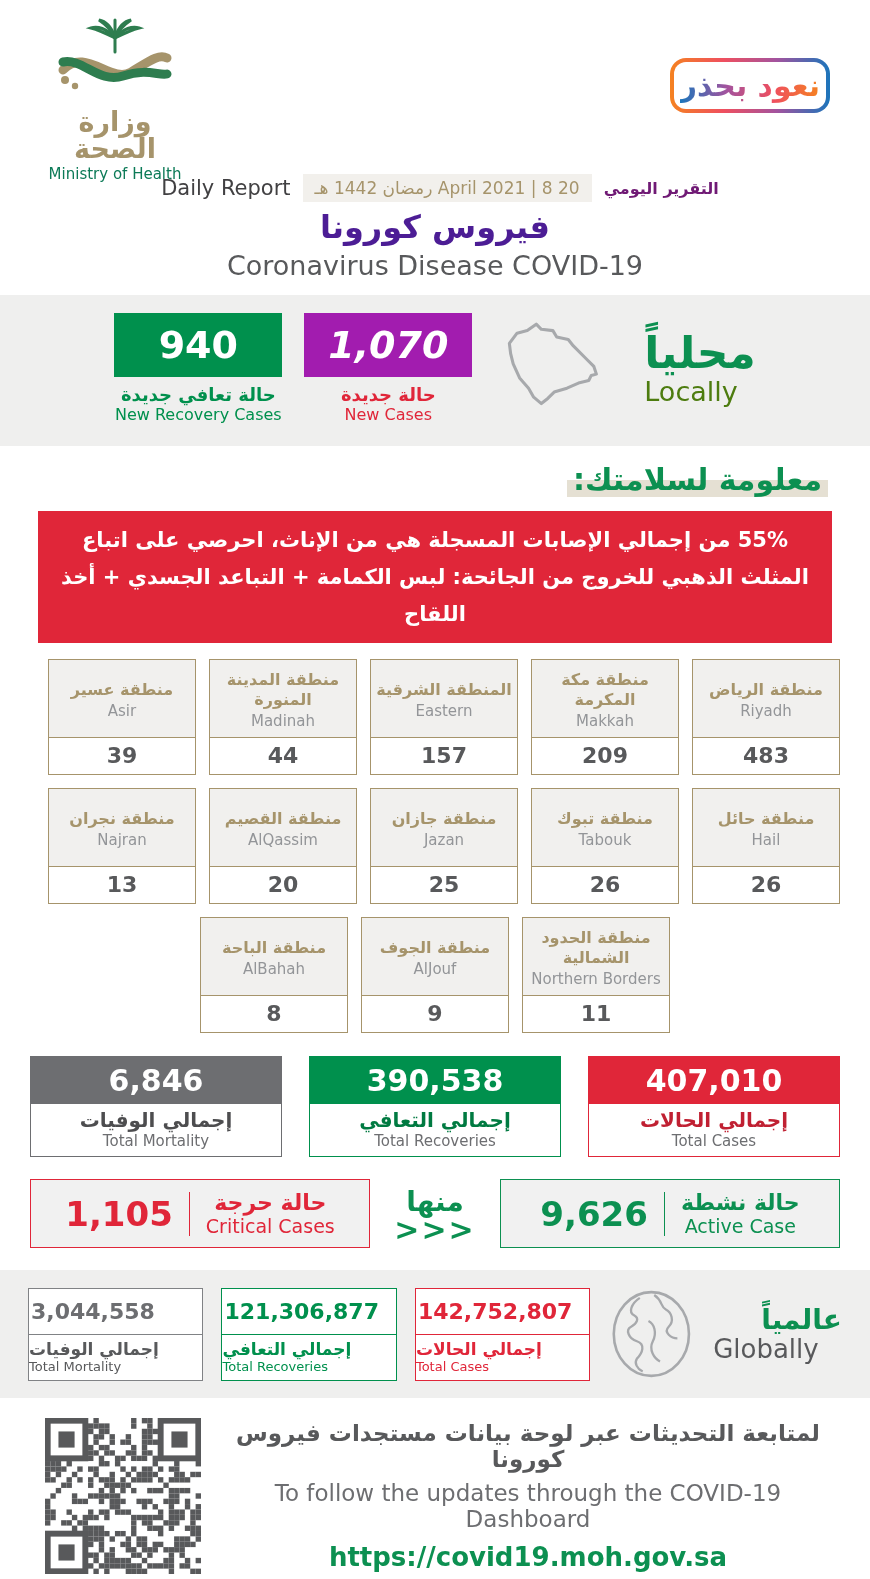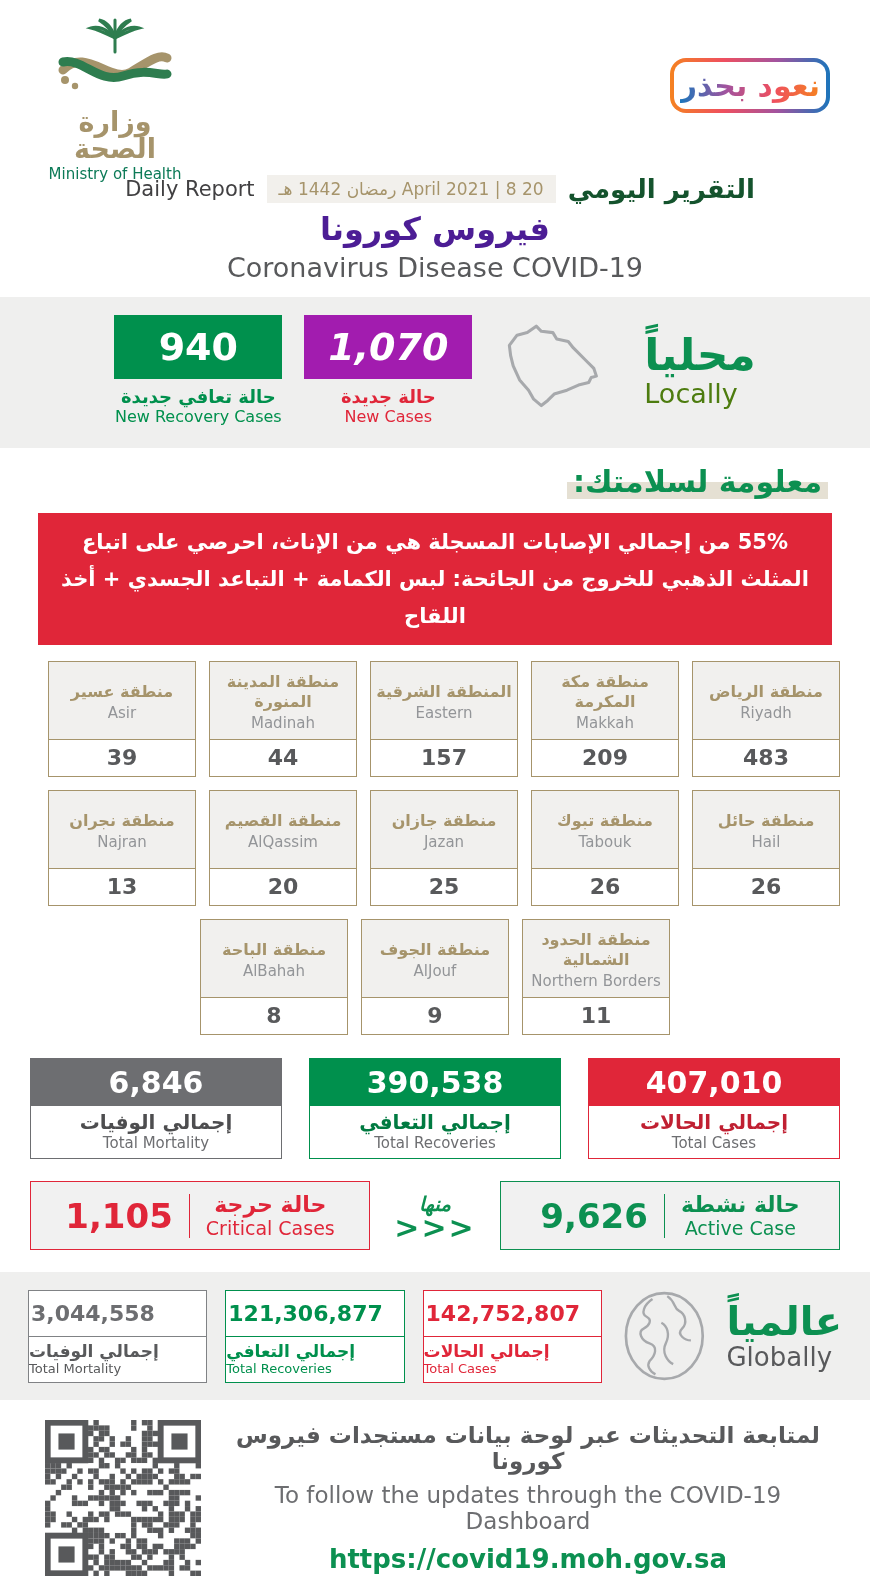--- a/index.html
+++ b/index.html
@@ -19,21 +19,21 @@
   .badge-wrap { position:absolute; right:40px; top:58px; }
   .badge { border-radius:16px; padding:4px; background:linear-gradient(90deg,#f58220,#ef4f5f,#a3539e,#1b75bb); }
   .badge-in { background:#fff; border-radius:12px; padding:6px 6px; }
   .badge-in span {
     font-size:30px; font-weight:bold; direction:rtl; display:inline-block;
     background:linear-gradient(90deg,#1b75bb,#a3539e,#ef4f5f,#f58220);
     -webkit-background-clip:text; background-clip:text; color:transparent; -webkit-text-fill-color:transparent;
   }
   .report-line { direction:rtl; text-align:center; padding:4px 0 0 0; margin-top:0px;
     display:flex; align-items:center; justify-content:center; gap:12px; margin-right:-10px; }
-  .report-ar { font-size:26px; font-weight:bold; color:#14532d; }
+  .report-ar { font-size:16px; font-weight:bold; color:#701a75; }
   .date-chip { background:#f2f0ec; color:#a6946b; font-size:17px; padding:4px 12px; direction:rtl; }
   .report-en { font-size:21px; color:#414042; }
   .main-title { text-align:center; margin-top:6px; }
   .main-title .ar { color:#4c1d95; font-size:32px; font-weight:bold; direction:rtl; }
   .main-title .en { color:#58595b; font-size:27px; margin-top:4px; }
 
   
   .band { background:#efefee; }
   .locally { direction:rtl; display:flex; align-items:center; justify-content:center;
     gap:22px; padding:18px 30px 22px 30px; margin-top:14px; }
@@ -87,28 +87,28 @@
   .fcard .labels { text-align:center; }
   .fcard .lar { font-size:22px; font-weight:bold; direction:rtl; }
   .fcard .len { font-size:19px; }
   .fcard .vline { width:1px; height:44px; }
   .fcard .num { font-size:34px; font-weight:bold; }
   .fcard.green { border:1px solid #0c9051; } .fcard.green .lar,.fcard.green .len,.fcard.green .num{color:#0c9051;}
   .fcard.green .vline{background:#0c9051;}
   .fcard.red { border:1px solid #e02639; } .fcard.red .lar,.fcard.red .len,.fcard.red .num{color:#e02639;}
   .fcard.red .vline{background:#e02639;}
   .flow-mid { text-align:center; color:#0c9051; }
-  .flow-mid .w { font-size:20px; font-weight:bold; direction:rtl;font-style:italic; }
+  .flow-mid .w { font-size:28px; font-weight:bold; direction:rtl; }
   .flow-mid .c { font-size:30px; font-weight:bold; letter-spacing:2px; line-height:0.8; }
 
   
   .globally { direction:rtl; display:flex; align-items:center; justify-content:center;
     gap:18px; padding:16px 28px; margin-top:18px; }
   .glb-head { text-align:left; }
-  .glb-head .ar { color:#0c9051; font-size:40px; font-weight:bold; line-height:1.05; }
+  .glb-head .ar { color:#0c9051; font-size:28px; font-weight:bold; line-height:1.05;margin-left:48px; }
   .glb-head .en { color:#58595b; font-size:26px; }
   .gcard { width:186px; background:#fff; text-align:left; border:1px solid; }
   .gcard .num { font-size:22px; font-weight:bold; padding:10px 2px; border-bottom:1px solid; }
   .gcard .lar { font-size:17px; font-weight:bold; padding-top:4px; direction:rtl; }
   .gcard .len { font-size:13px; padding-bottom:6px; }
   .gcard.red{border-color:#e02639;} .gcard.red .num{color:#e02639;border-color:#e02639;} .gcard.red .lar,.gcard.red .len{color:#e02639;}
   .gcard.green{border-color:#00904d;} .gcard.green .num{color:#00904d;border-color:#00904d;} .gcard.green .lar,.gcard.green .len{color:#00904d;}
   .gcard.gray{border-color:#808285;} .gcard.gray .num{color:#6d6e71;border-color:#808285;} .gcard.gray .lar,.gcard.gray .len{color:#58595b;}
 
   

